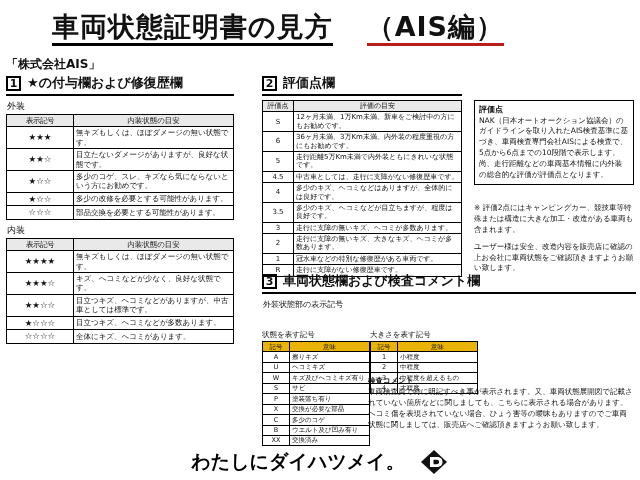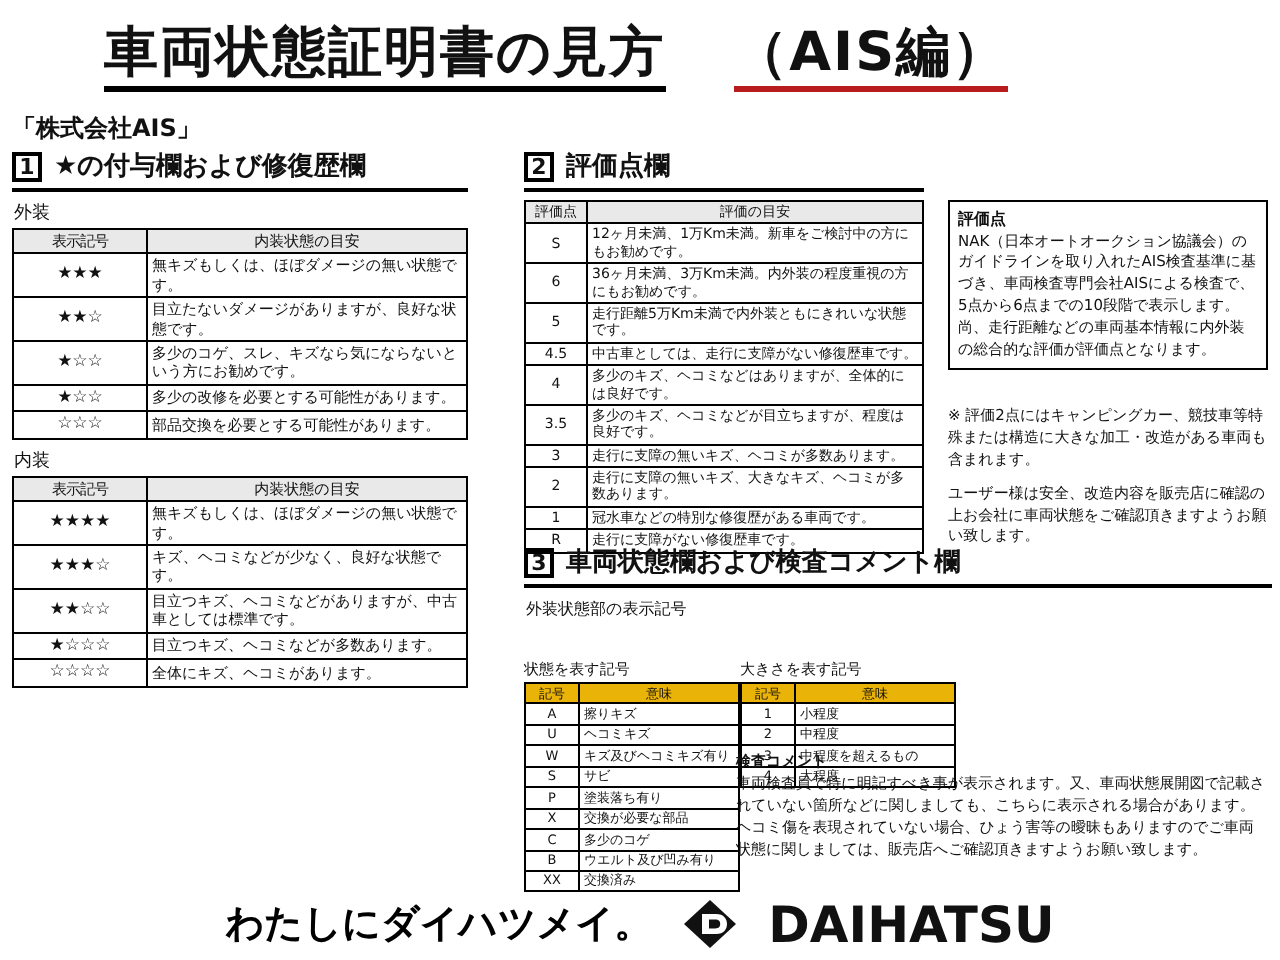--- a/index.html
+++ b/index.html
@@ -358,16 +358,15 @@
   </div>
 
   <div class="footer">
     <div class="slogan">わたしにダイハツメイ。</div>
     <div class="d-logo">
       <svg width="30" height="26" viewBox="0 0 30 26">
         <path d="M2 13 L15 1 L28 13 L15 25 Z" fill="#111"></path>
         <path d="M11 8 L18 8 C22 8 23.5 10.5 23.5 13 C23.5 15.5 22 18 18 18 L11 18 Z M14.5 10.8 L14.5 15.2 L17.6 15.2 C19.4 15.2 20.1 14.3 20.1 13 C20.1 11.7 19.4 10.8 17.6 10.8 Z" fill="#ffffff"></path>
       </svg>
     </div>
-    <div class="brand">DAIHATSU</div>
   </div>
 
 </div>
 
 </body></html>

